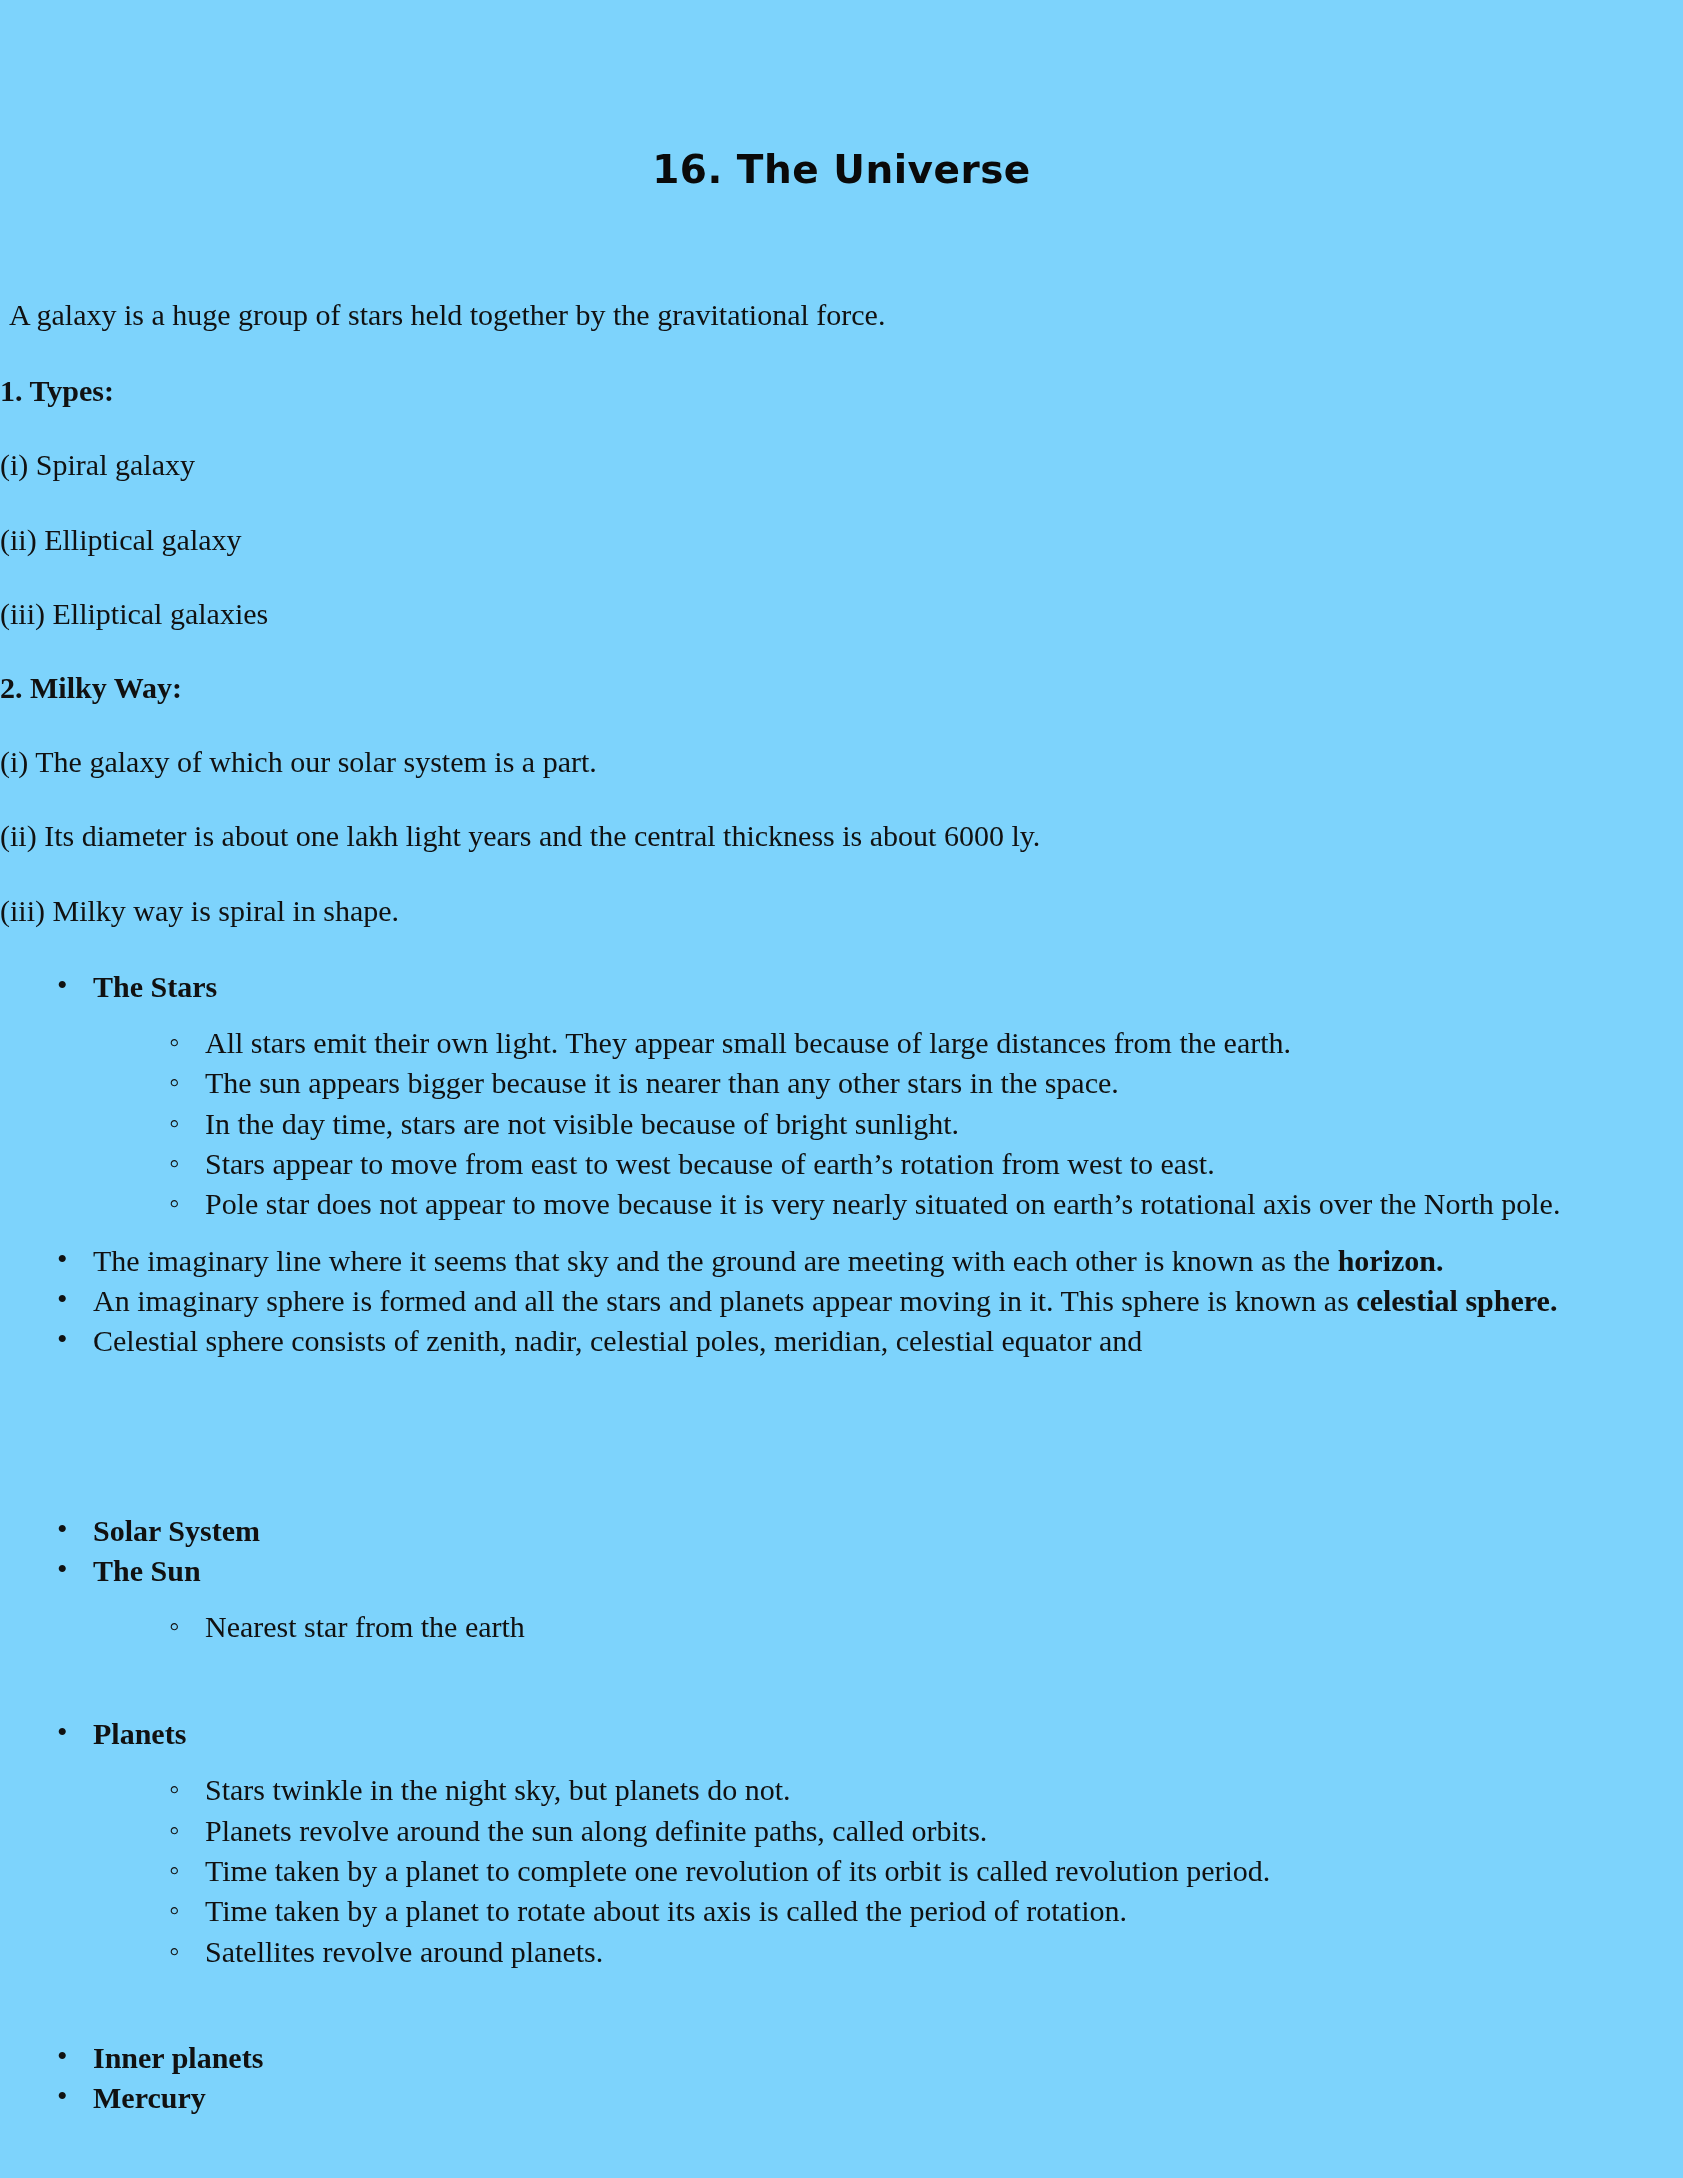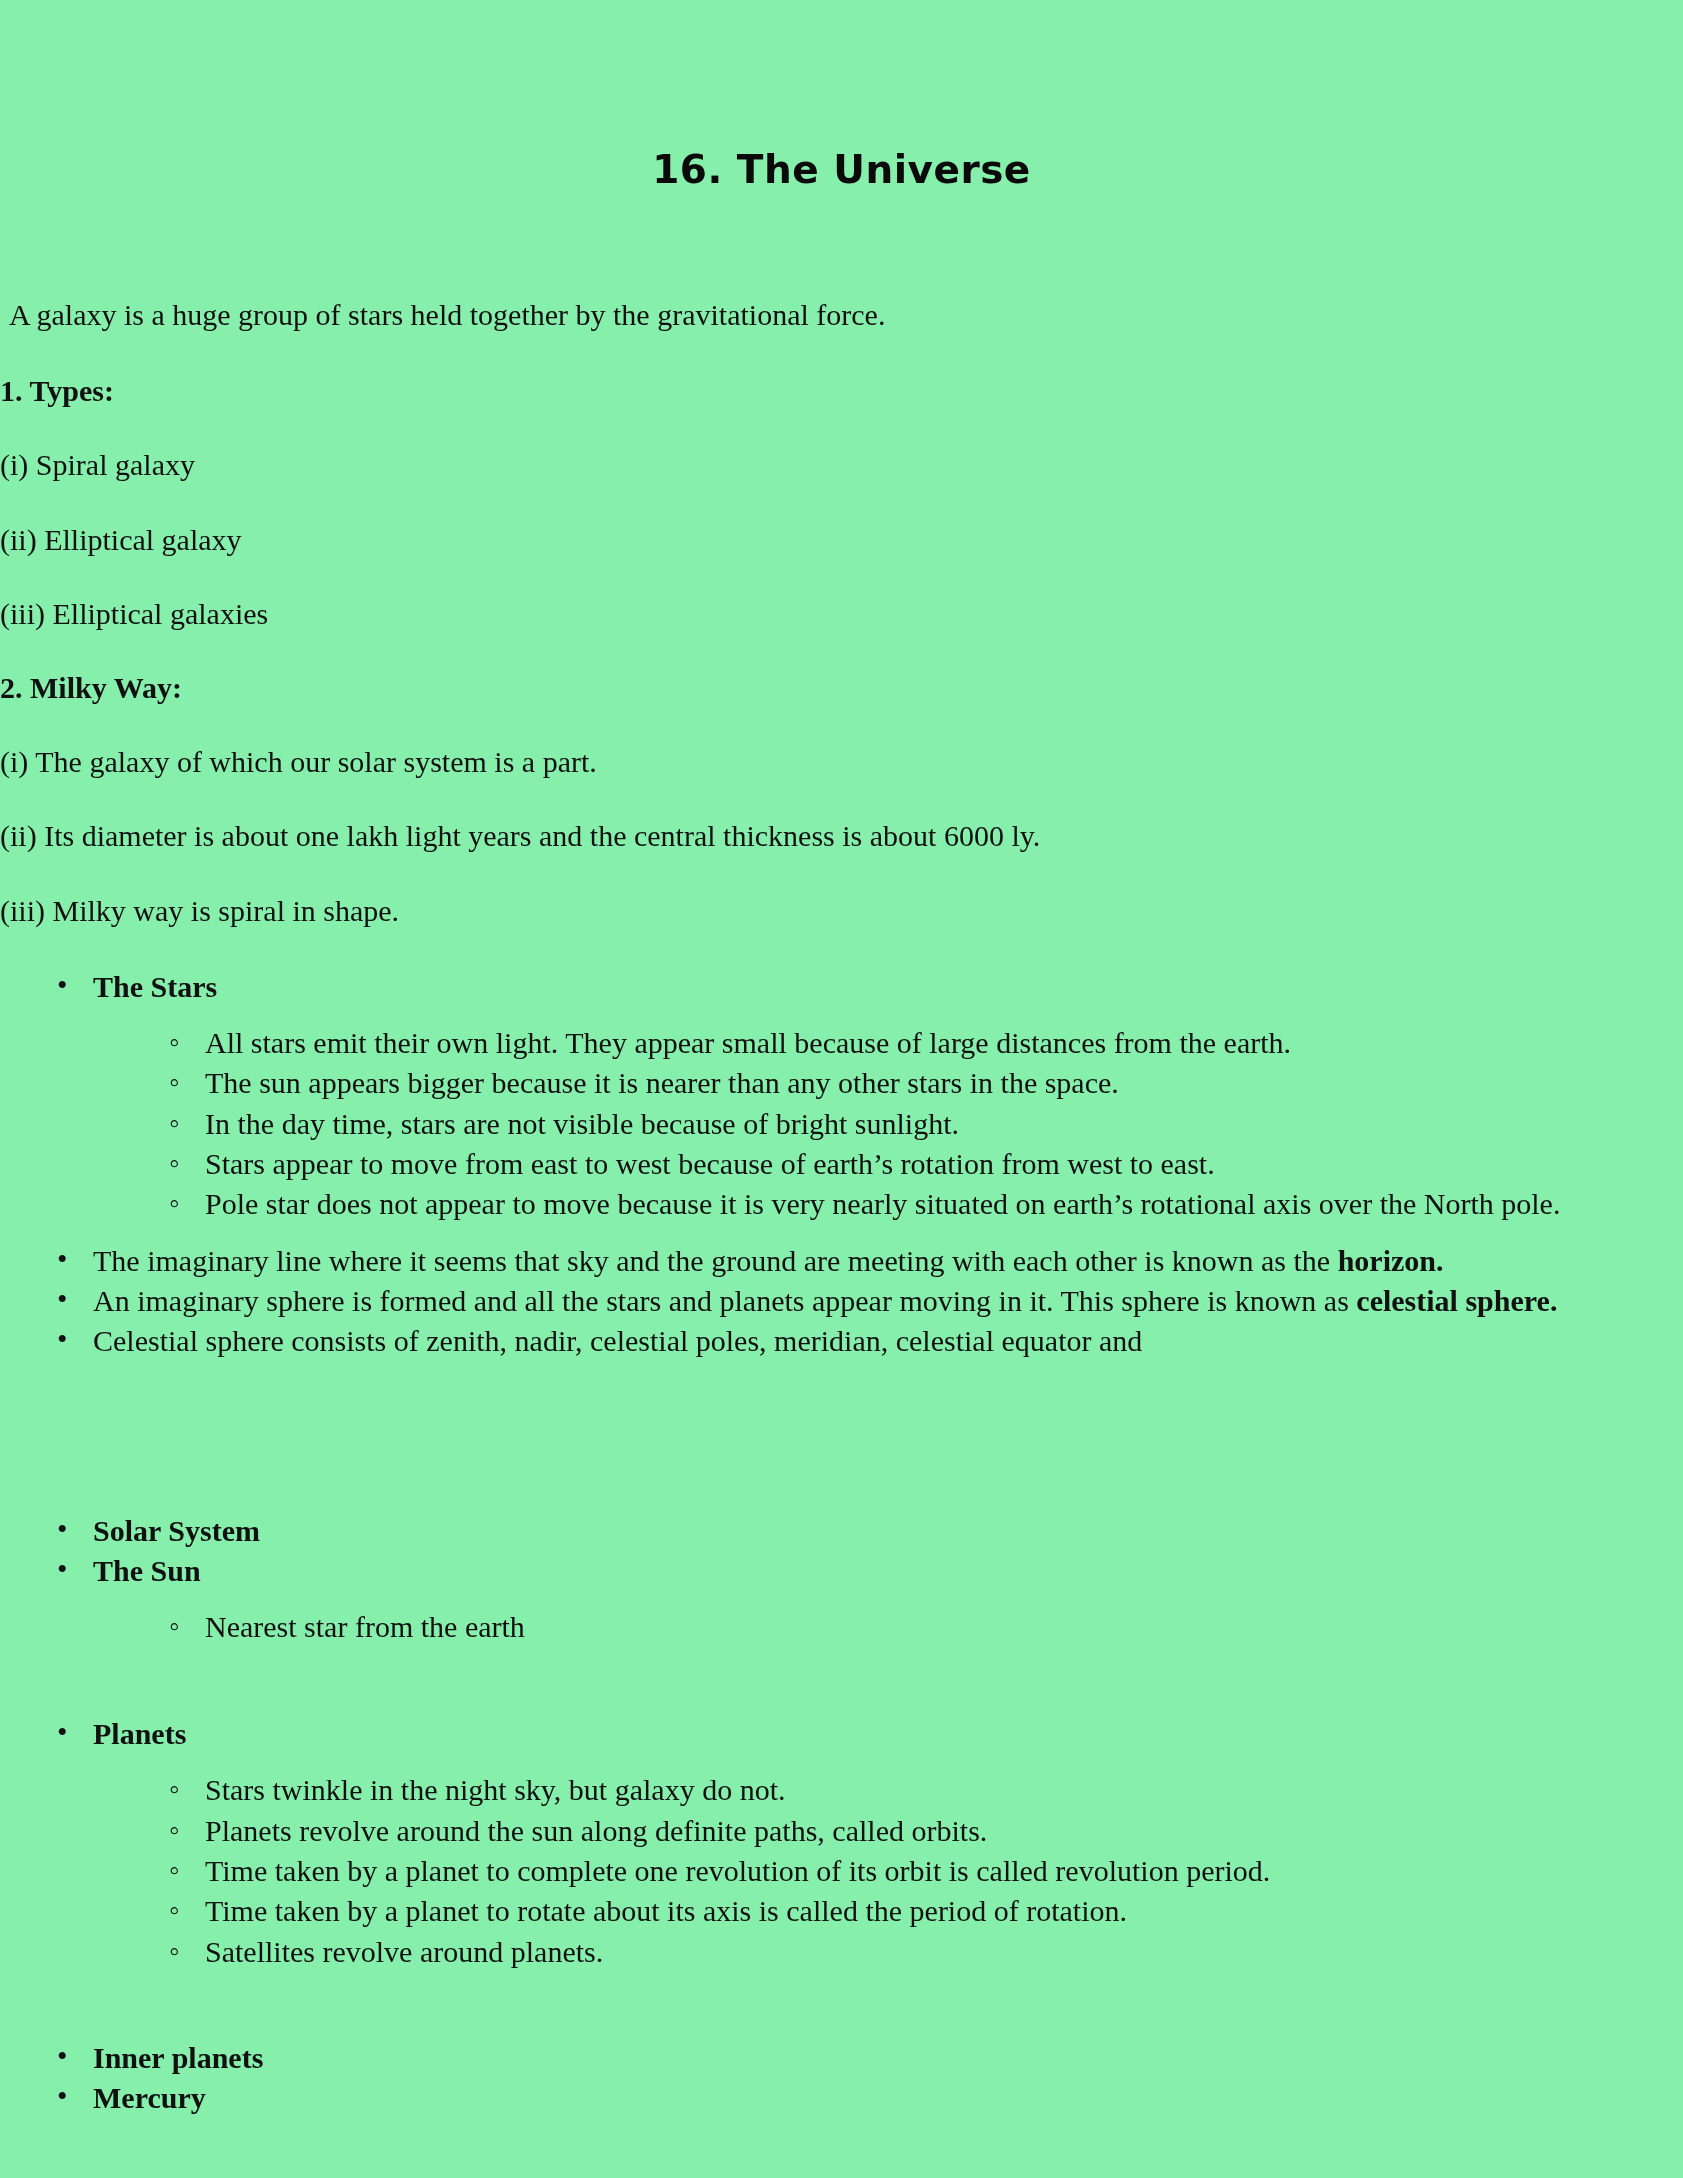--- a/index.html
+++ b/index.html
@@ -11,21 +11,21 @@
     width: 1683px;
     height: 2178px;
     font-family: "Liberation Serif", "DejaVu Serif", serif;
     color: #000000;
     -webkit-font-smoothing: none;
   }
   .page {
     position: relative;
     width: 1683px;
     height: 2178px;
-    background: #86efac;
+    background: #7dd3fc;
     box-sizing: border-box;
     padding: 0;
     overflow: hidden;
   }
   .content {
     position: absolute;
     left: 0;
     top: 0;
     width: 1683px;
   }
@@ -216,21 +216,21 @@
       </ul>
 
       <div class="block-gap-mid"></div>
 
       <ul class="lvl1">
         <li>
           <span class="li-bold">Planets</span>
 
           <ul class="lvl2">
             <li>
-              <span>Stars twinkle in the night sky, but galaxy do not.</span>
+              <span>Stars twinkle in the night sky, but planets do not.</span>
             </li>
             <li>
               <span>Planets revolve around the sun along definite paths, called orbits.</span>
             </li>
             <li>
               <span>Time taken by a planet to complete one revolution of its orbit is called revolution period.</span>
             </li>
             <li>
               <span>Time taken by a planet to rotate about its axis is called the period of rotation.</span>
             </li>

